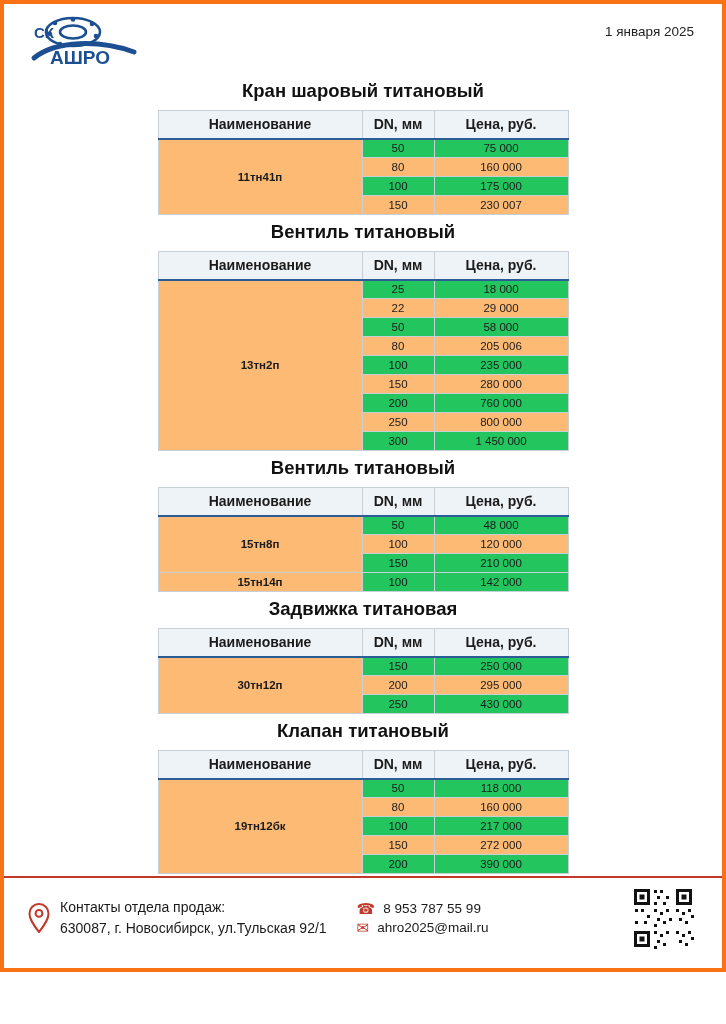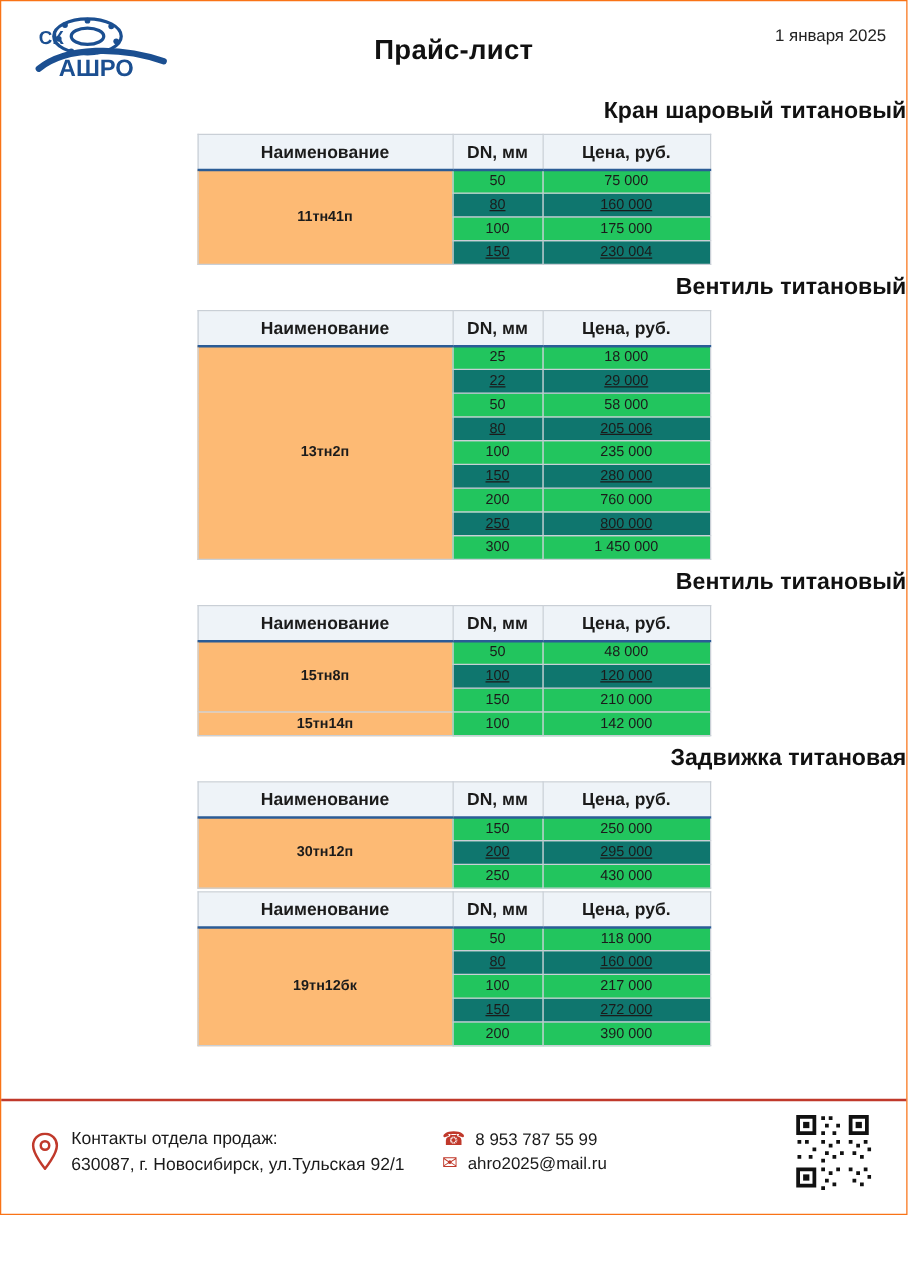--- a/index.html
+++ b/index.html
@@ -11,21 +11,21 @@
     width: 726px; height: 1024px;
     font-family: "Liberation Sans", sans-serif;
     color: #1a1a1a;
     position: relative;
     overflow: hidden;
   }
   .page {
     width: 726px; height: 972px;
     position: relative;
     background: #fff;
-    border: 1px solid #f97316;
+    border: 4px solid #f97316;
   }
 
   
   .header {
     position: relative;
     height: 70px;
     padding: 12px 24px 0 24px;
   }
   .logo {
     position: absolute;
@@ -35,32 +35,32 @@
   .doc-title {
     text-align: center;
     font-size: 22px;
     font-weight: bold;
     color: #111;
     letter-spacing: .2px;
     padding-top: 14px;
   }
   .doc-date {
     position: absolute;
-    right: 16px; top: 20px;
+    right: 28px; top: 20px;
     font-size: 13.5px;
     color: #222;
   }
 
   
   .content {
     padding: 0 0 0 0;
   }
   .section { margin-bottom: 2px; }
   .section-title {
-    text-align: right;
+    text-align: center;
     font-size: 18.5px;
     font-weight: bold;
     color: #111;
     margin: 6px 0 8px 0;
   }
   table.price {
     border-collapse: collapse;
     margin: 0 auto;
     width: 410px;
     table-layout: fixed;
@@ -89,21 +89,21 @@
     color: #111;
     vertical-align: middle;
     background: #fdba74;
   }
   td.dn, td.price {
     height: 19px;
     font-size: 11.5px;
     color: #333;
     padding: 0;
   }
-  tr.alt td.dn, tr.alt td.price { background: #0f766e; text-decoration: underline; }
+  tr.alt td.dn, tr.alt td.price { background: #fdba74; }
   tr.plain td.dn, tr.plain td.price { background: #22c55e; }
 
   
   .footer {
     position: absolute;
     left: 0; right: 0; bottom: 0;
     height: 92px;
     border-top: 2px solid #c0392b;
     padding: 10px 24px 20px 24px;
   }
@@ -165,21 +165,20 @@
           <circle cx="55" cy="32" r="2.3"></circle>
           <circle cx="34" cy="32" r="2.3"></circle>
           <circle cx="24" cy="22" r="2.3"></circle>
           <circle cx="29" cy="11" r="2.3"></circle>
         </g>
         <path d="M8 46 C 30 28, 74 28, 108 40" stroke="#1b4f91" stroke-width="5" fill="none" stroke-linecap="round"></path>
         <text x="8" y="26" font-family="Liberation Sans, sans-serif" font-size="15" font-weight="bold" fill="#1b4f91">СК</text>
         <text x="24" y="52" font-family="Liberation Sans, sans-serif" font-size="19" font-weight="bold" fill="#1b4f91">АШРО</text>
       </svg>
     </div>
-    <div class="doc-title">Прайс-лист</div>
     <div class="doc-date">1 января 2025</div>
   </div>
 
   <div class="content" id="sections-root">
       <div class="section">
         <div class="section-title">Кран шаровый титановый</div>
         <table class="price">
           <thead>
             <tr>
               <th class="col-name">Наименование</th>
@@ -196,21 +195,21 @@
             <tr class="alt">
               <td class="dn col-dn">80</td>
               <td class="price col-price">160 000</td>
             </tr>
             <tr class="plain">
               <td class="dn col-dn">100</td>
               <td class="price col-price">175 000</td>
             </tr>
             <tr class="alt">
               <td class="dn col-dn">150</td>
-              <td class="price col-price">230 004</td>
+              <td class="price col-price">230 007</td>
             </tr>
           </tbody>
         </table>
       </div>
       <div class="section">
         <div class="section-title">Вентиль титановый</div>
         <table class="price">
           <thead>
             <tr>
               <th class="col-name">Наименование</th>
@@ -312,20 +311,21 @@
               <td class="price col-price">295 000</td>
             </tr>
             <tr class="plain">
               <td class="dn col-dn">250</td>
               <td class="price col-price">430 000</td>
             </tr>
           </tbody>
         </table>
       </div>
       <div class="section">
+        <div class="section-title">Клапан титановый</div>
         <table class="price">
           <thead>
             <tr>
               <th class="col-name">Наименование</th>
               <th class="col-dn">DN, мм</th>
               <th class="col-price">Цена, руб.</th>
             </tr>
           </thead>
           <tbody>
             <tr class="plain">

